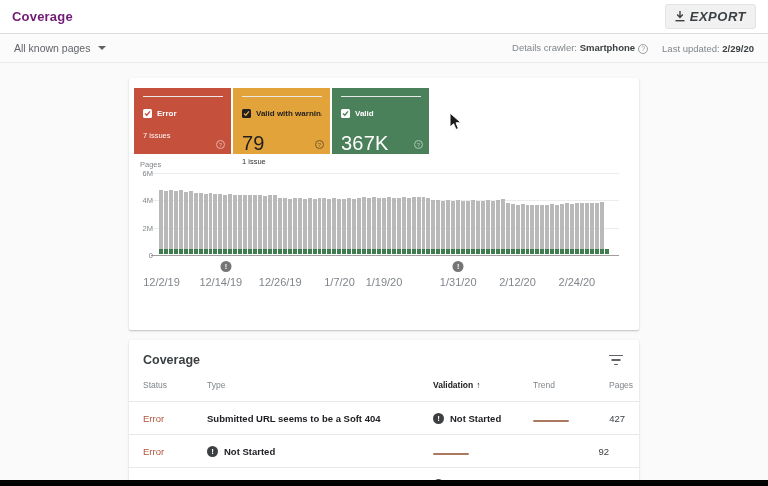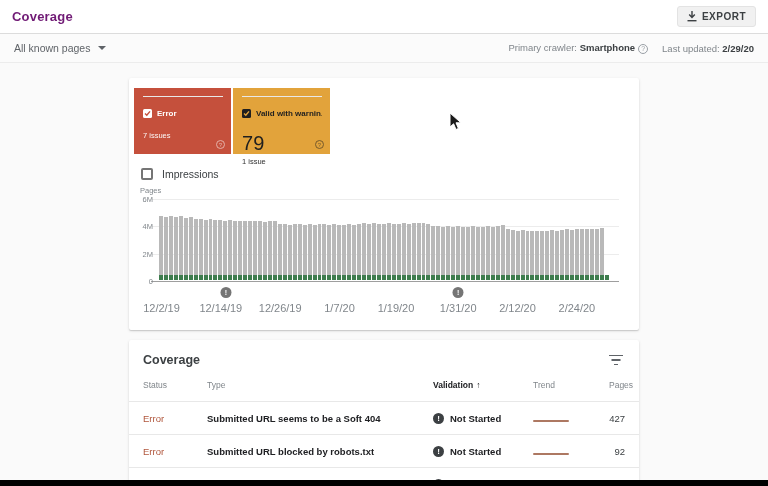--- a/index.html
+++ b/index.html
@@ -6,21 +6,21 @@
   html,body { width:768px; height:486px; overflow:hidden; background:#fafafa;
     font-family:"Liberation Sans", sans-serif; -webkit-font-smoothing:antialiased; }
   .screen { position:relative; width:768px; height:486px; }
 
   
   .app-header { height:34px; background:#fff; border-bottom:1px solid #dcdcdc;
     display:flex; align-items:center; justify-content:space-between; padding:0 12px; }
   .page-title { font-size:13px; font-weight:700; color:#701a75; letter-spacing:.2px; }
   .export-btn { display:flex; align-items:center; gap:5px; background:#f1f1f1;
     border:1px solid #e3e3e3; border-radius:3px; padding:4px 9px; cursor:pointer; }
-  .export-btn span.lbl { font-size:10px; font-weight:700; color:#3c4043; letter-spacing:.5px; }
+  .export-btn span.lbl { font-size:13px; font-weight:700; color:#3c4043; letter-spacing:.5px;font-style:italic; }
 
   
   .toolbar { height:29px; background:#fbfbfb; border-bottom:1px solid #ececec;
     display:flex; align-items:center; justify-content:space-between; padding:0 14px; }
   .scope { display:flex; align-items:center; gap:8px; font-size:10.5px; color:#5f6368; cursor:pointer; }
   .caret { width:0; height:0; border-left:4px solid transparent; border-right:4px solid transparent;
     border-top:4px solid #5f6368; }
   .crawler-info { display:flex; align-items:center; gap:14px; font-size:9.5px; color:#80868b; }
   .crawler-info b { color:#3c4043; font-weight:700; }
   .qicon { display:inline-flex; width:10px; height:10px; border:1px solid #9aa0a6; border-radius:50%;
@@ -112,21 +112,21 @@
     </div>
   </div>
 
   <div class="toolbar">
     <div class="scope">
       <span>All known pages</span>
       <span class="caret"></span>
     </div>
     <div class="crawler-info">
       <span>
-        <span>Primary crawler:</span>
+        <span>Details crawler:</span>
         <b>Smartphone</b><span class="qicon">?</span>
       </span>
       <span>
         <span>Last updated:</span>
         <b>2/29/20</b>
       </span>
     </div>
   </div>
 
   <div class="content">
@@ -151,26 +151,35 @@
                 <svg width="7" height="7" viewBox="0 0 7 7">
                   <path d="M1 3.6 L2.8 5.3 L6 1.4" stroke="#e2a33b" stroke-width="1.4" fill="none"></path>
                 </svg>
               </span>
               <span>Valid with warnin...</span>
             </div>
             <div class="val">79</div>
             <div class="sub">1 issue</div>
             <div class="help">?</div>
           </div>
+          <div class="tile" style="background: rgb(74, 129, 90); color: rgb(255, 255, 255);">
+            <div class="trow">
+              <span class="cb" style="background:#ffffff">
+                <svg width="7" height="7" viewBox="0 0 7 7">
+                  <path d="M1 3.6 L2.8 5.3 L6 1.4" stroke="#4a815a" stroke-width="1.4" fill="none"></path>
+                </svg>
+              </span>
+              <span>Valid</span>
+            </div>
+            <div class="val">367K</div>
+            <div class="sub"></div>
+            <div class="help">?</div>
+          </div>
         </div>
 
-      <div class="impressions">
-        <span class="box"></span>
-        <span class="lbl">Impressions</span>
-      </div>
 
       <div class="chart">
         <div class="axis-title">Pages</div>
         <div class="plot" id="plot">
           <div class="gridline" style="top:0"></div>
           <div class="gridline" style="top:27px"></div>
           <div class="gridline" style="top:55px"></div>
           <div class="gridline zero" style="top:82px"></div>
           <div class="ytick" style="top:-4px">6M</div>
           <div class="ytick" style="top:23px">4M</div>
@@ -540,21 +549,21 @@
               <div class="bar">
                 <div class="seg-top" style="height:0.4px"></div>
                 <div class="seg-bottom" style="height:5.1px"></div>
               </div>
             </div>
           <div class="xlabels" id="xlabels">
               <span style="left: 2.5px;">12/2/19</span>
               <span style="left: 61.8px;">12/14/19</span>
               <span style="left: 121.2px;">12/26/19</span>
               <span style="left: 180.5px;">1/7/20</span>
-              <span style="left: 237px;">1/19/20</span>
+              <span style="left: 225px;">1/19/20</span>
               <span style="left: 299.2px;">1/31/20</span>
               <span style="left: 358.5px;">2/12/20</span>
               <span style="left: 417.9px;">2/24/20</span>
             </div>
         <div class="marker" style="left: 66.8px;">!</div>
             <div class="marker" style="left: 299.2px;">!</div>
           </div>
       </div>
     </div>
 
@@ -583,21 +592,20 @@
             <span class="type-cell">Submitted URL seems to be a Soft 404</span>
             <span class="valid-cell">
               <span class="ns-icon">!</span>
               <span>Not Started</span>
             </span>
             <span><span class="trend-line" style="background:#ad7862;display:inline-block"></span></span>
             <span class="pages-cell right trow-cell" style="text-align:right">427</span>
           </div>
           <div class="tgrid trow">
             <span class="status-error" style="color:#b0563c">Error</span>
-            <span class="type-cell">Submitted URL blocked by robots.txt</span>
             <span class="valid-cell">
               <span class="ns-icon">!</span>
               <span>Not Started</span>
             </span>
             <span><span class="trend-line" style="background:#ad7862;display:inline-block"></span></span>
             <span class="pages-cell right trow-cell" style="text-align:right">92</span>
           </div>
           <div class="tgrid trow">
             <span class="status-error" style="color:#b0563c">Error</span>
             <span class="type-cell">Redirect error</span>

